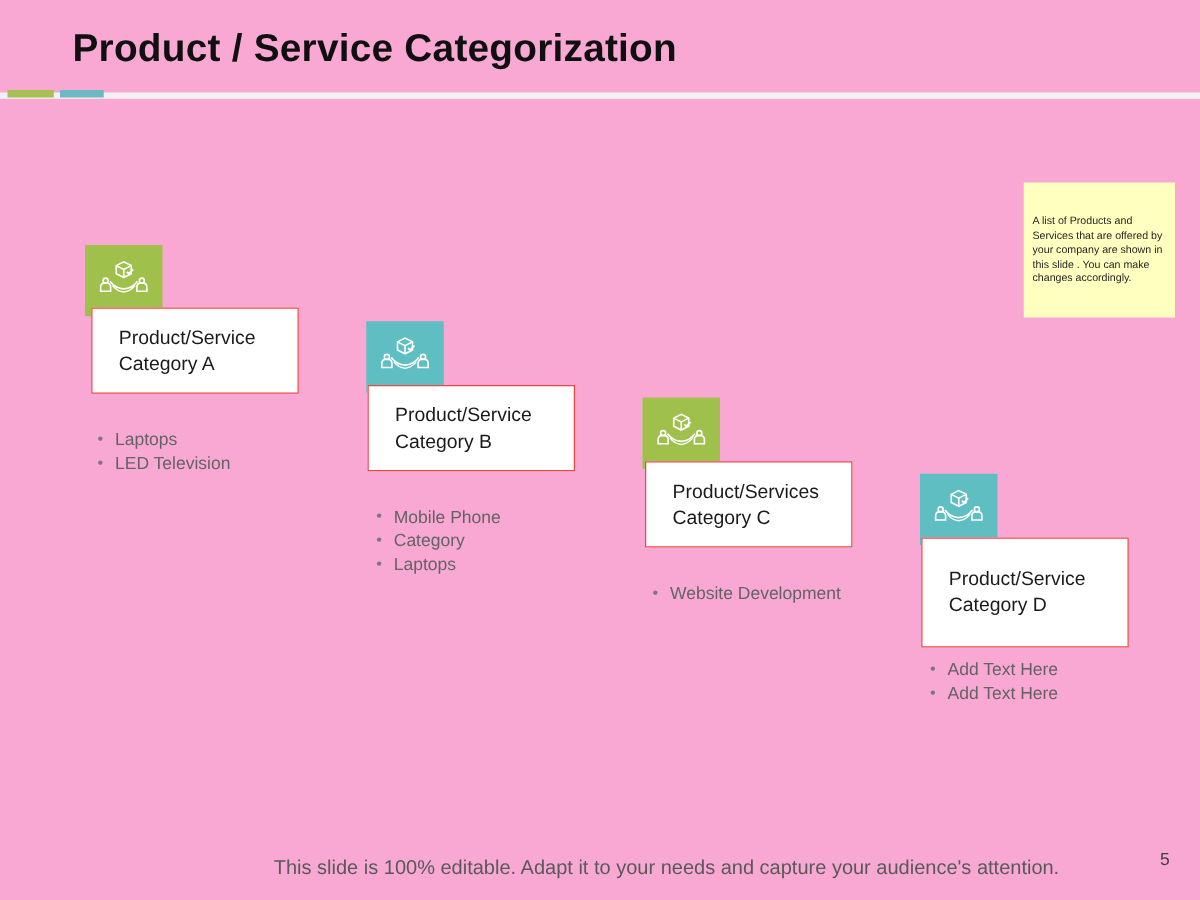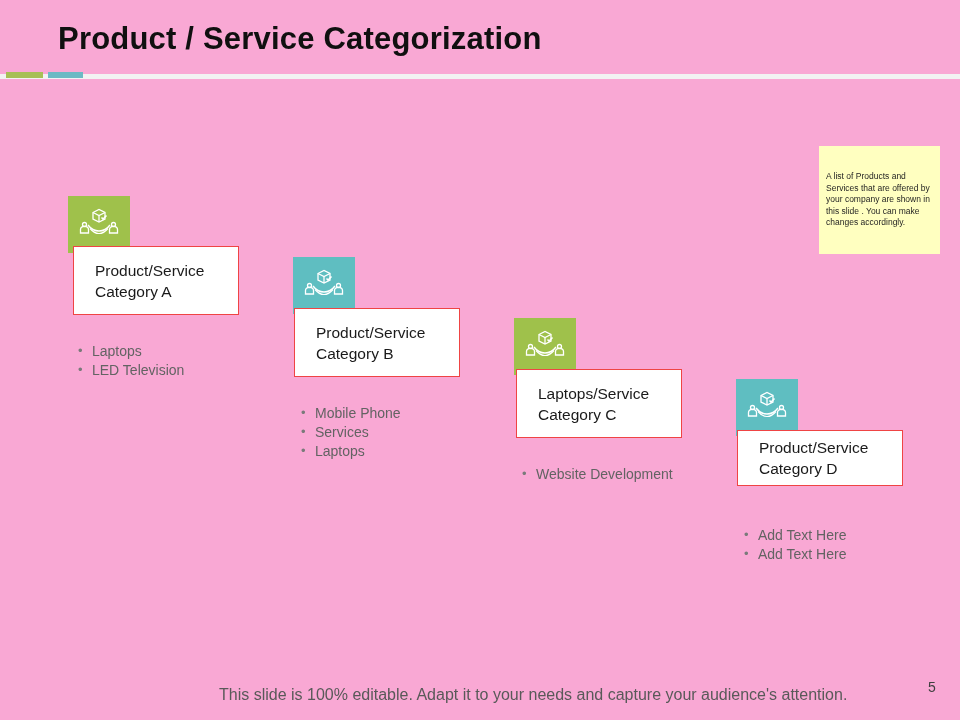--- a/index.html
+++ b/index.html
@@ -114,21 +114,21 @@
   #cat-b-box   { left: 294px; top: 308px; width: 166px; height: 69px; }
   #cat-b-list  { left: 301px; top: 404px; width: 175px; }
 
   
   #cat-c-icon  { left: 514px; top: 318px; background: #9fc14b; }
   #cat-c-box   { left: 516px; top: 369px; width: 166px; height: 69px; }
   #cat-c-list  { left: 522px; top: 465px; width: 185px; }
 
   
   #cat-d-icon  { left: 736px; top: 379px; background: #5fbec1; }
-  #cat-d-box   { left: 737px; top: 430px; width: 166px; height: 56px; }
+  #cat-d-box   { left: 737px; top: 430px; width: 166px; height: 88px; }
   #cat-d-list  { left: 744px; top: 526px; width: 170px; }
 
   
   #note-box {
     position: absolute;
     left: 819px;
     top: 146px;
     width: 121px;
     height: 108px;
     background: #ffffc0;
@@ -209,42 +209,42 @@
         <path d="M1.5 25 v-3.5 c0 -2 1.8 -3.2 4 -3.2 c2.2 0 4 1.2 4 3.2 V25 Z"></path>
         <circle cx="34.5" cy="16.5" r="2"></circle>
         <path d="M30.5 25 v-3.5 c0 -2 1.8 -3.2 4 -3.2 c2.2 0 4 1.2 4 3.2 V25 Z"></path>
       </svg>
     </div>
     <div class="title-box" id="cat-b-box">
       <span class="title-text">Product/Service Category B</span>
     </div>
     <ul class="bullet-list" id="cat-b-list">
       <li>Mobile Phone</li>
-      <li>Services</li>
+      <li>Category</li>
       <li>Laptops</li>
     </ul>
   </div>
 
   <div class="category">
     <div class="icon-tile" id="cat-c-icon">
       <svg width="40" height="34" viewBox="0 0 40 34" fill="none" stroke="#ffffff" stroke-width="1.3">
         <path d="M14 4.5 L20 1.5 L26 4.5 L26 11 L20 14 L14 11 Z"></path>
         <path d="M14 4.5 L20 7.5 L26 4.5"></path>
         <path d="M20 7.5 L20 14"></path>
         <path d="M22.5 9.5 l1.6 1.6 l3.4 -3.6" stroke-width="1.5"></path>
         <path d="M9 17 c3 4 7 6 11 6 c4 0 8 -2 11 -6" stroke-width="1.4"></path>
         <path d="M11 20.5 c3 3.5 6 5 9 5 c3 0 6 -1.5 9 -5" stroke-width="1.2"></path>
         <circle cx="5.5" cy="16.5" r="2"></circle>
         <path d="M1.5 25 v-3.5 c0 -2 1.8 -3.2 4 -3.2 c2.2 0 4 1.2 4 3.2 V25 Z"></path>
         <circle cx="34.5" cy="16.5" r="2"></circle>
         <path d="M30.5 25 v-3.5 c0 -2 1.8 -3.2 4 -3.2 c2.2 0 4 1.2 4 3.2 V25 Z"></path>
       </svg>
     </div>
     <div class="title-box" id="cat-c-box">
-      <span class="title-text">Laptops/Service Category C</span>
+      <span class="title-text">Product/Services Category C</span>
     </div>
     <ul class="bullet-list" id="cat-c-list">
       <li>Website Development</li>
     </ul>
   </div>
 
   <div class="category">
     <div class="icon-tile" id="cat-d-icon">
       <svg width="40" height="34" viewBox="0 0 40 34" fill="none" stroke="#ffffff" stroke-width="1.3">
         <path d="M14 4.5 L20 1.5 L26 4.5 L26 11 L20 14 L14 11 Z"></path>

